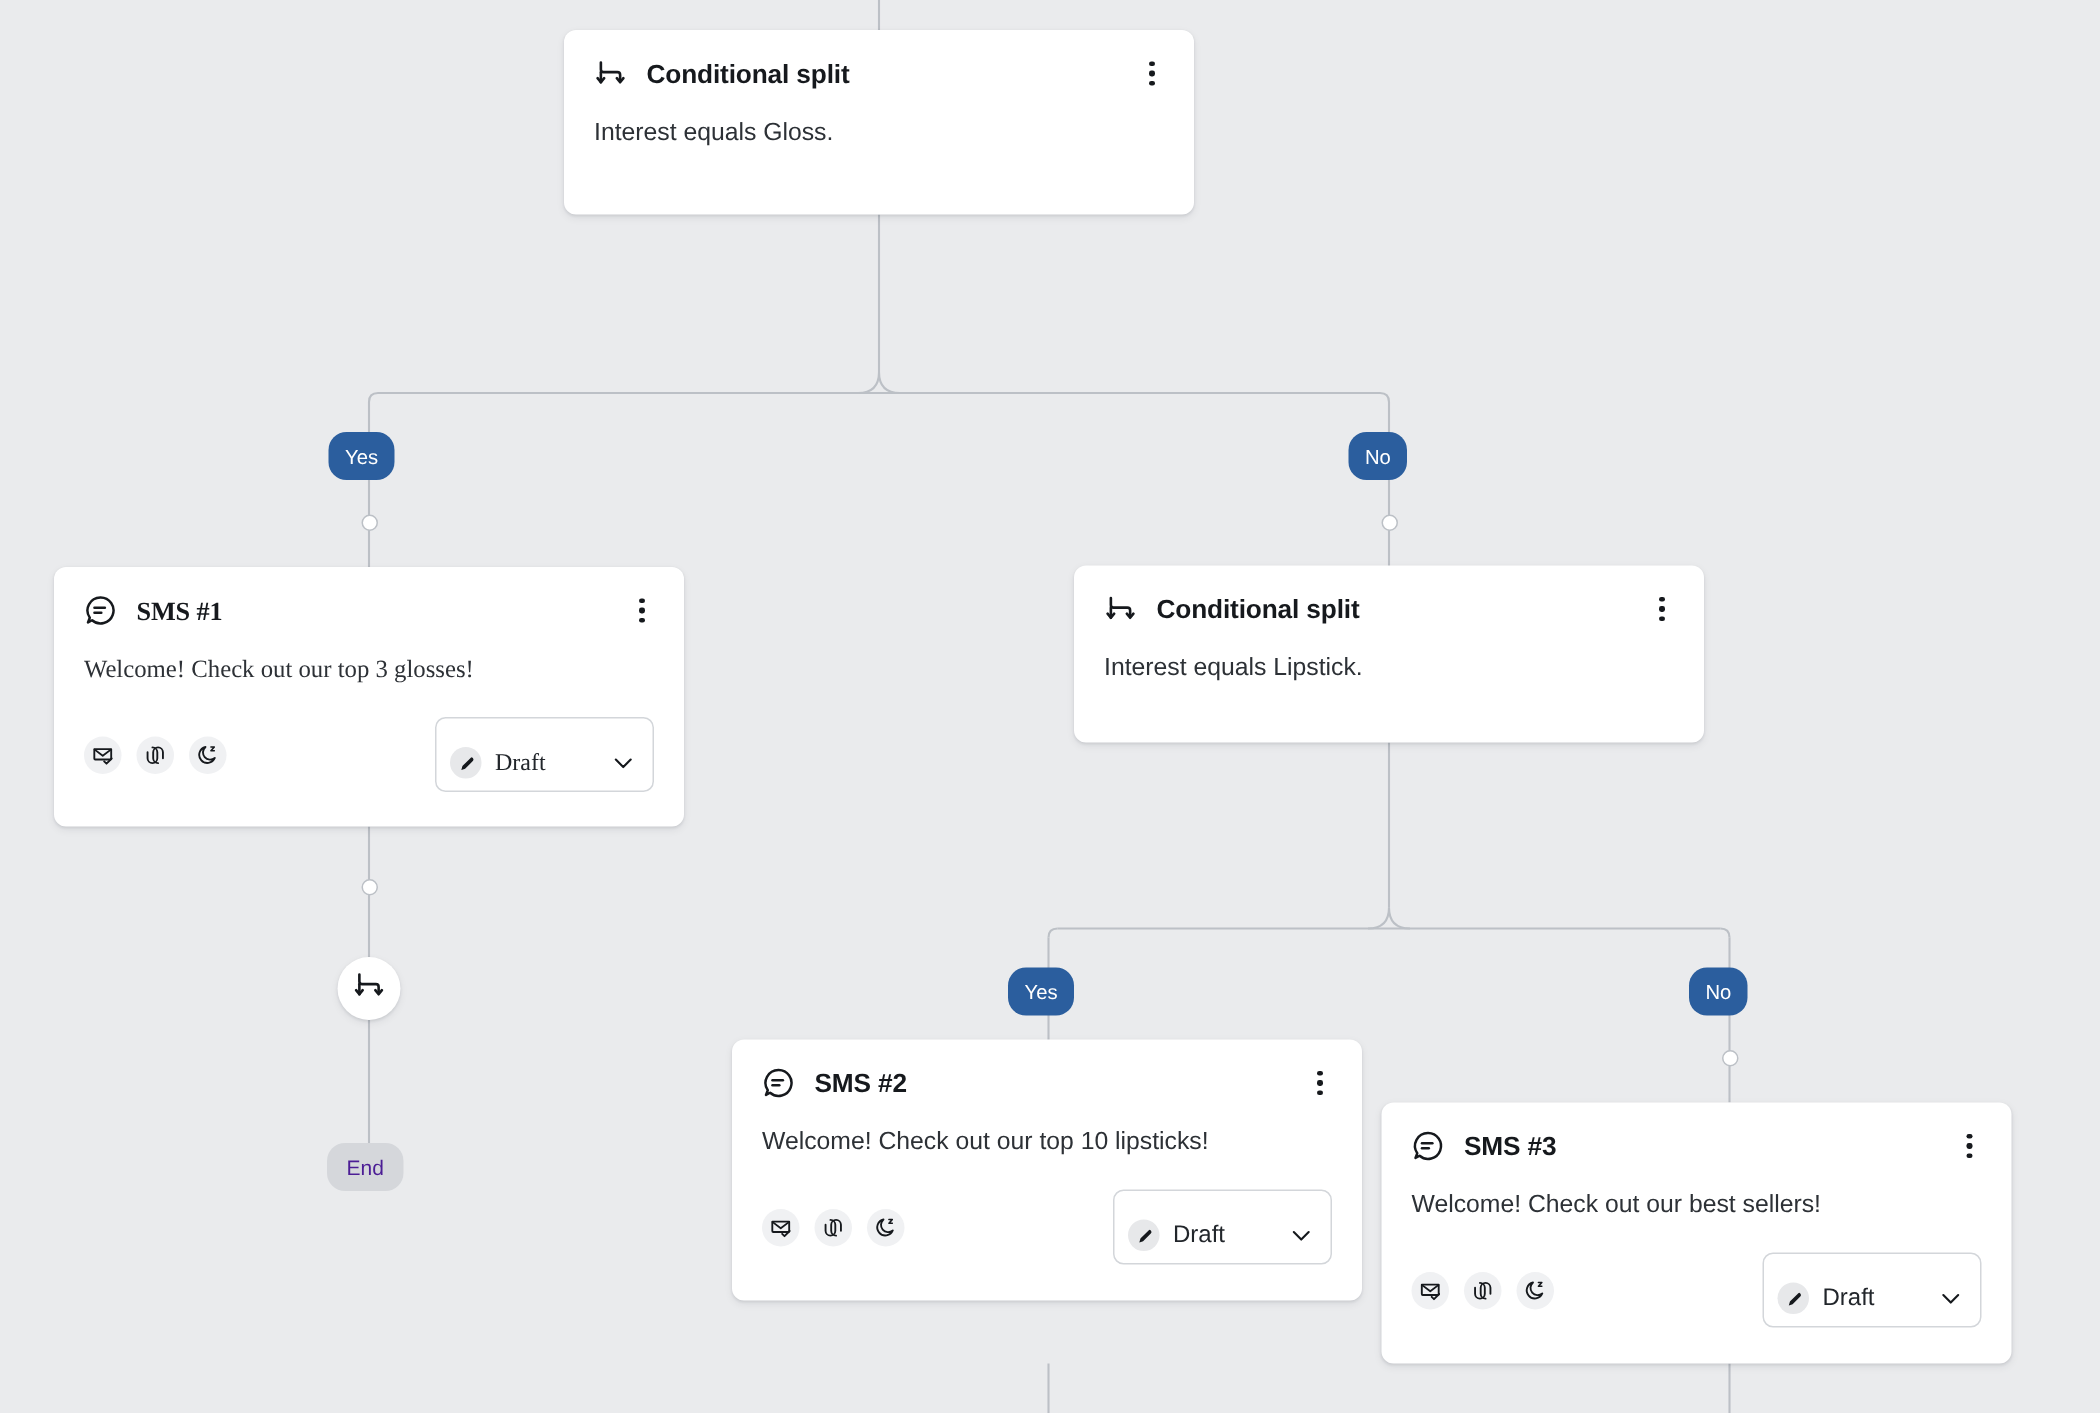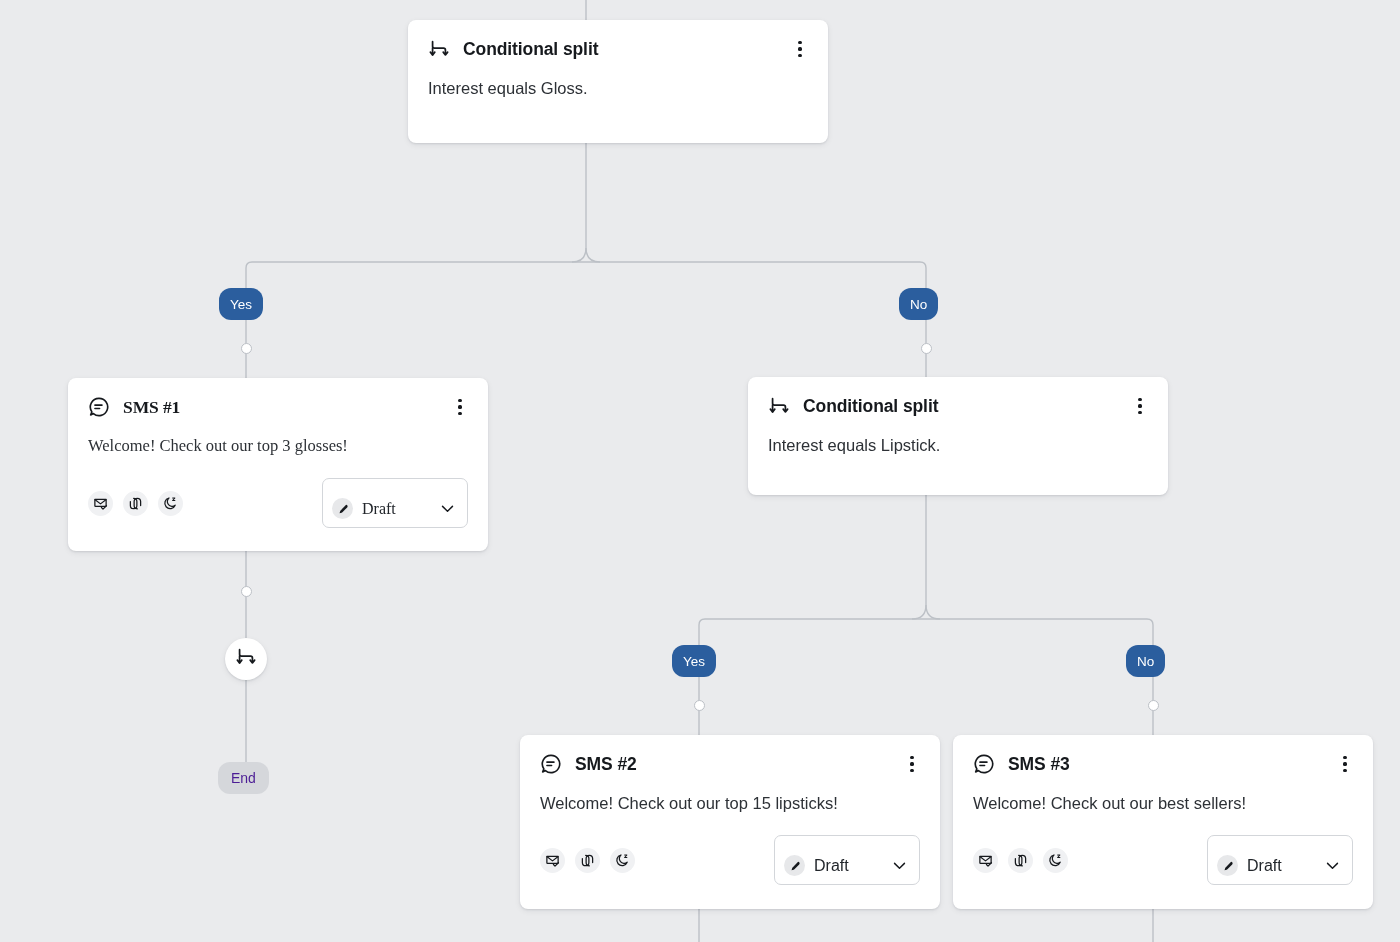--- a/index.html
+++ b/index.html
@@ -27,21 +27,20 @@
     pointer-events: none;
   }
 
   
   .node-card {
     position: absolute;
     background: #ffffff;
     border-radius: 8px;
     box-shadow: 0 1px 2px rgba(16,24,40,0.10), 0 2px 6px rgba(16,24,40,0.07);
     padding: 18px 20px 18px 20px;
-    margin-left: 32px;
   }
   .card-head {
     display: flex;
     align-items: center;
     gap: 13px;
     position: relative;
   }
   .card-icon {
     width: 22px; height: 22px;
     display: flex; align-items: center; justify-content: center;
@@ -324,37 +323,37 @@
         </span>
     </div>
     <div class="card-body">Interest equals Lipstick.</div>
   </div>
 
   <div class="pill branch" style="left:672px; top:645px;">Yes</div>
   <div class="pill branch" style="left:1126px; top:645px;">No</div>
   <div class="conn-dot" style="left:694px; top:700px;"></div>
   <div class="conn-dot" style="left:1148px; top:700px;"></div>
 
-  <div class="node-card" style="left:488px; top:735px; width:420px; height:174px;">
+  <div class="node-card" style="left:488px; top:693px; width:420px; height:174px;">
     <div class="card-head">
       <span class="card-icon">
         <svg width="22" height="22" viewBox="0 0 24 24" fill="none" stroke="#16191d" stroke-width="1.8" stroke-linecap="round" stroke-linejoin="round">
           <path d="M12 2.6 a9.4 9.4 0 1 1 -6.1 16.5 l-3 1.6 l1.3 -3.4 A9.4 9.4 0 0 1 12 2.6 z"></path>
           <line x1="7.6" y1="10" x2="15.2" y2="10"></line>
           <line x1="7.6" y1="13.6" x2="12.6" y2="13.6"></line>
         </svg>
       </span>
       <span class="card-title">SMS #2</span>
       <span class="kebab">
           <i></i>
           <i></i>
           <i></i>
         </span>
     </div>
-    <div class="card-body">Welcome! Check out our top 15 lipsticks!</div>
+    <div class="card-body">Welcome! Check out our top 10 lipsticks!</div>
     <div class="card-footer">
       <div class="badge-icons">
         <span class="badge-icon">
           <svg width="15" height="15" viewBox="0 0 24 24" fill="none" stroke="#16191d" stroke-width="2" stroke-linecap="round" stroke-linejoin="round">
             <path d="M3 5.5 h18 v10 a1 1 0 0 1 -1 1 H4 a1 1 0 0 1 -1 -1 z"></path>
             <polyline points="3.4,6 12,12.6 20.6,6"></polyline>
             <polyline points="13.5,18.5 16,21 21.5,15.5"></polyline>
           </svg>
         </span>
         <span class="badge-icon">

